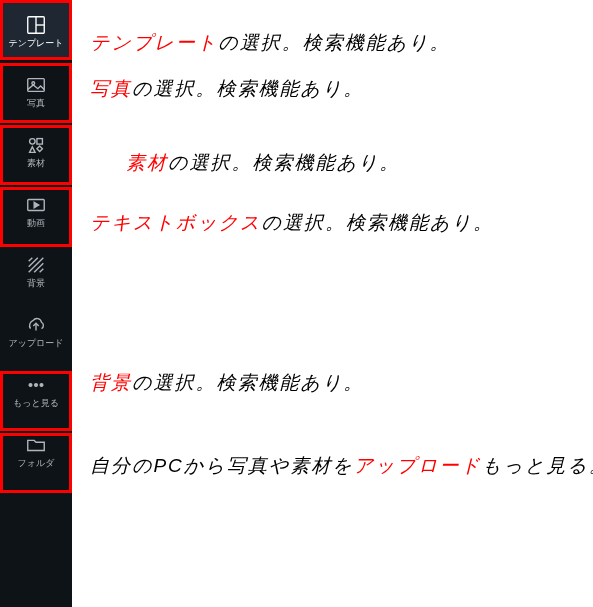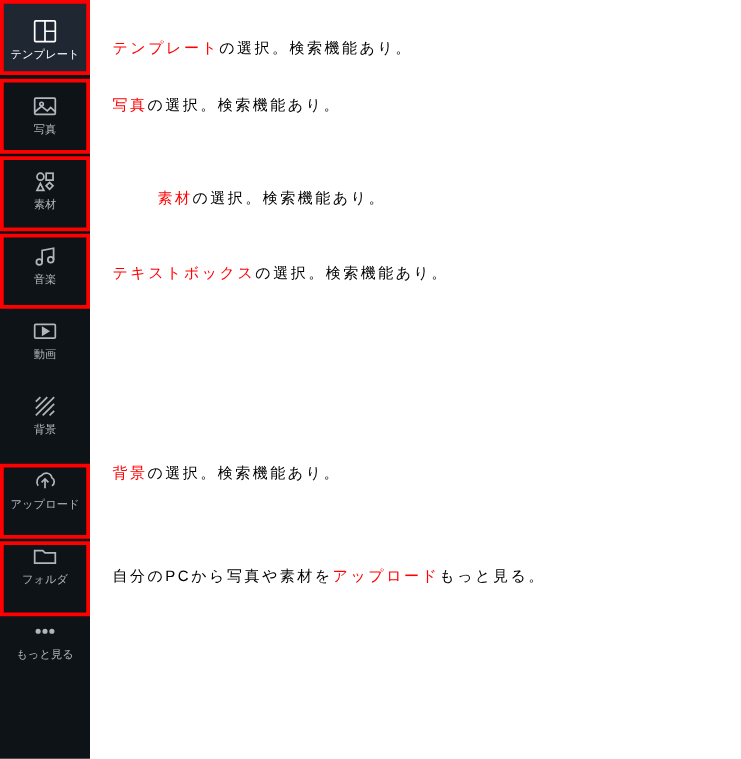--- a/index.html
+++ b/index.html
@@ -61,25 +61,26 @@
     pointer-events: none;
   }
   .descriptions {
     position: absolute;
     left: 90px;
     top: 0;
     width: 500px;
   }
   .desc-row {
     position: absolute;
-    font-size: 12px;
+    font-size: 19px;
     letter-spacing: 2px;
     font-family: "Yu Gothic", "Hiragino Kaku Gothic Pro", sans-serif;
     color: #000000;
     white-space: nowrap;
+    font-style: italic;
   }
   .red { color: #ff0000; }
 </style>
 </head>
 <body>
 
 <div class="sidebar">
 
   <div class="sidebar-item active">
     <span class="icon">
@@ -109,30 +110,20 @@
           <circle cx="8" cy="8" r="3"></circle>
           <rect x="13" y="5" width="6" height="6"></rect>
           <path d="M8 14 L11 20 L5 20 Z"></path>
           <path d="M16 13 L19 16 L16 19 L13 16 Z"></path>
         </svg>
     </span>
     <span class="label">素材</span>
   </div>
 
 
-  <div class="sidebar-item">
-    <span class="icon">
-      <svg viewBox="0 0 24 24">
-          <circle cx="7" cy="17" r="2.5"></circle>
-          <circle cx="17" cy="15" r="2.5"></circle>
-          <path d="M9.5 17 V7 L19.5 5 V15"></path>
-        </svg>
-    </span>
-    <span class="label">音楽</span>
-  </div>
 
   <div class="sidebar-item">
     <span class="icon">
       <svg viewBox="0 0 24 24">
           <rect x="3" y="6" width="18" height="12" rx="1"></rect>
           <path d="M10 9 L15 12 L10 15 Z" fill="currentColor"></path>
         </svg>
     </span>
     <span class="label">動画</span>
   </div>
@@ -157,35 +148,35 @@
           <line x1="12" y1="18" x2="12" y2="11"></line>
           <path d="M9 13 L12 10 L15 13"></path>
         </svg>
     </span>
     <span class="label">アップロード</span>
   </div>
 
   <div class="sidebar-item">
     <span class="icon">
       <svg viewBox="0 0 24 24">
-          <path d="M3 7 L3 18 L21 18 L21 9 L12 9 L10 7 Z"></path>
-        </svg>
-    </span>
-    <span class="label">フォルダ</span>
-  </div>
-
-  <div class="sidebar-item">
-    <span class="icon">
-      <svg viewBox="0 0 24 24">
           <circle cx="6" cy="12" r="1.5" fill="currentColor"></circle>
           <circle cx="12" cy="12" r="1.5" fill="currentColor"></circle>
           <circle cx="18" cy="12" r="1.5" fill="currentColor"></circle>
         </svg>
     </span>
     <span class="label">もっと見る</span>
+  </div>
+
+  <div class="sidebar-item">
+    <span class="icon">
+      <svg viewBox="0 0 24 24">
+          <path d="M3 7 L3 18 L21 18 L21 9 L12 9 L10 7 Z"></path>
+        </svg>
+    </span>
+    <span class="label">フォルダ</span>
   </div>
 
 </div>
 
 <div class="descriptions">
     <div class="desc-row" style="top: 30px;"><span class="red">テンプレート</span><span>の選択。検索機能あり。</span></div>
     <div class="desc-row" style="top: 76px;"><span class="red">写真</span><span>の選択。検索機能あり。</span></div>
     <div class="desc-row" style="top: 150px; margin-left: 36px;"><span class="red">素材</span><span>の選択。検索機能あり。</span></div>
     <div class="desc-row" style="top: 210px;"><span class="red">テキストボックス</span><span>の選択。検索機能あり。</span></div>
     <div class="desc-row" style="top: 370px;"><span class="red">背景</span><span>の選択。検索機能あり。</span></div>

